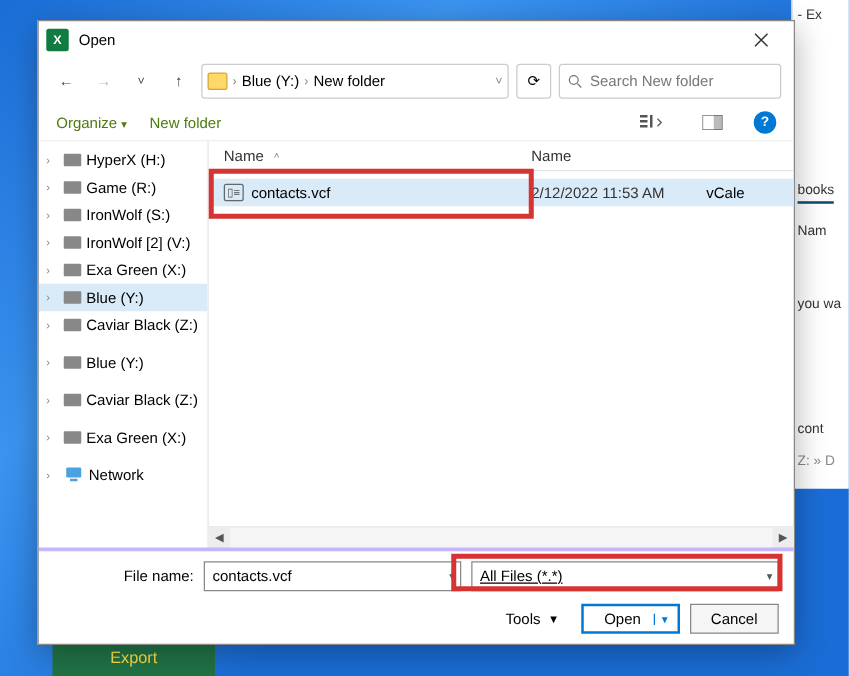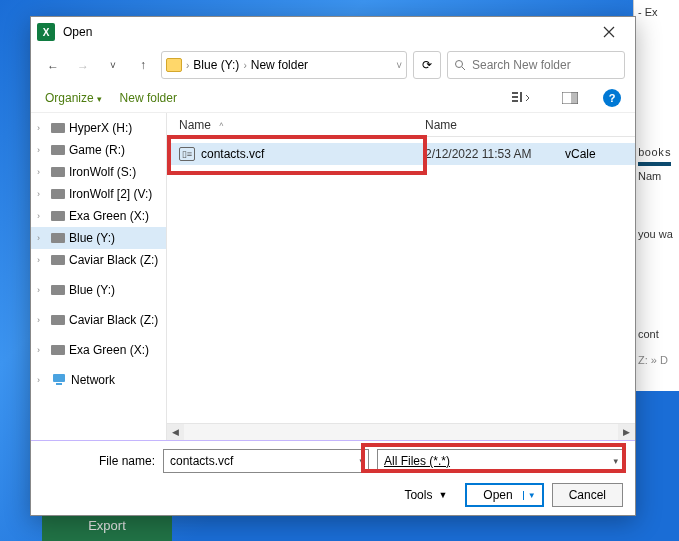--- a/index.html
+++ b/index.html
@@ -1,20 +1,20 @@
 <!DOCTYPE html>
 <html><head>
 <meta charset="utf-8">
 <style>
   * { box-sizing: border-box; font-family: "Segoe UI", Arial, sans-serif; }
   body { margin: 0; background: linear-gradient(135deg, #1a6dd6 0%, #3c94f0 30%, #1a6dd6 60%); width: 679px; height: 541px; position: relative; overflow: hidden; font-size: 12px; }
   .bg-right { position: absolute; right: 0; top: 0; width: 46px; height: 391px; background: #fff; border-left: 1px solid #ccc; padding: 6px 4px; font-size: 11px; color: #333; overflow: hidden; }
   .bg-right div { margin-bottom: 14px; white-space: nowrap; }
-  .bg-right .under { border-bottom: 4px solid #0c4a6e; padding-bottom: 3px; display: inline-block; margin-bottom: 4px; font-family: Liberation Mono, monospace;}
-  .excel-bottom { position: absolute; left: 42px; bottom: 0; background: #217346; color: #e5e5e5; height: 32px; width: 130px; display: flex; align-items: center; justify-content: center; font-size: 13px; }
+  .bg-right .under { border-bottom: 2px solid #0c4a6e; padding-bottom: 3px; display: inline-block; margin-bottom: 16px;}
+  .excel-bottom { position: absolute; left: 42px; bottom: 0; background: #217346; color: #fde047; height: 32px; width: 130px; display: flex; align-items: center; justify-content: center; font-size: 13px; }
 
   .dialog { position: absolute; left: 30px; top: 16px; width: 606px; height: 500px; background: #fff; border: 1px solid #888; box-shadow: 0 6px 24px rgba(0,0,0,.3); display: flex; flex-direction: column; }
   .titlebar { height: 30px; display: flex; align-items: center; padding: 0 6px; }
   .titlebar .excel-icon { width: 18px; height: 18px; background: #107c41; color: #fff; display: flex; align-items: center; justify-content: center; font-weight: bold; font-size: 10px; border-radius: 2px; }
   .titlebar .title { margin-left: 8px; flex: 1; font-size: 12px; }
   .titlebar .close { width: 40px; height: 30px; display: flex; align-items: center; justify-content: center; font-size: 13px; cursor: pointer; }
   .navrow { height: 36px; display: flex; align-items: center; padding: 0 10px; gap: 6px; }
   .nav-btn { width: 24px; height: 24px; display:flex; align-items:center; justify-content:center; color: #444; cursor: pointer; }
   .nav-btn.disabled { color: #bbb; }
   .addrbar { flex: 1; height: 28px; border: 1px solid #ccc; border-radius: 3px; display: flex; align-items: center; padding: 0 4px; gap: 4px; font-size: 12px; }
@@ -43,21 +43,21 @@
   .file-row { height: 22px; display:flex; align-items:center; font-size:12px; }
   .file-row .fname { flex:0 0 258px; padding-left:12px; display:flex;align-items:center;gap:6px; }
   .file-row .fdate { flex:0 0 140px; color:#333; }
   .file-row .ftype { flex:1; }
   .file-row.selected { background: #d9eaf8; }
   .vcf-icon { width:16px;height:14px;border:1px solid #666;border-radius:2px;display:flex;align-items:center;justify-content:center;font-size:9px;color:#555; }
   .red-box { border: 4px solid #d63333; position: absolute; pointer-events:none; }
   .hscroll { height: 17px; border-top: 1px solid #e5e5e5; display:flex; align-items:center; background:#f5f5f5; }
   .hscroll .arrow { width:17px;height:17px;display:flex;align-items:center;justify-content:center;font-size:9px;color:#555;background:#ededed; }
   .hscroll .track { flex:1; position:relative; }
-  .bottom { padding: 8px 12px; border-top: 1px solid #c4b5fd; display:flex; flex-direction:column; gap:10px; position:relative; }
+  .bottom { padding: 8px 12px; border-top: 3px solid #c4b5fd; display:flex; flex-direction:column; gap:10px; position:relative; }
   .fn-row { display:flex; align-items:center; gap:8px; }
   .fn-label { width: 112px; text-align:right; font-size:12px; }
   .fn-select { height: 24px; border:1px solid #888; background:#fff; display:flex; align-items:center; padding:0 6px; font-size:12px; position:relative; cursor:pointer; }
   .fn-name { flex:0 0 206px; }
   .fn-filter { flex:1;text-decoration:underline; }
   .dd { position:absolute; right:4px; font-size:9px; color:#555; }
   .btn-row { display:flex; justify-content:flex-end; gap:8px; align-items:center; }
   .btn { height:24px; border:1px solid #888; background:#f5f5f5; padding:0 16px; font-size:12px; display:flex; align-items:center; cursor:pointer; }
   .btn.primary { border:2px solid #0078d4; background:#fff; padding-right:6px; }
   .btn.primary .split { border-left:1px solid #0078d4; margin-left:10px; padding-left:4px; font-size:8px; color:#0078d4; }

